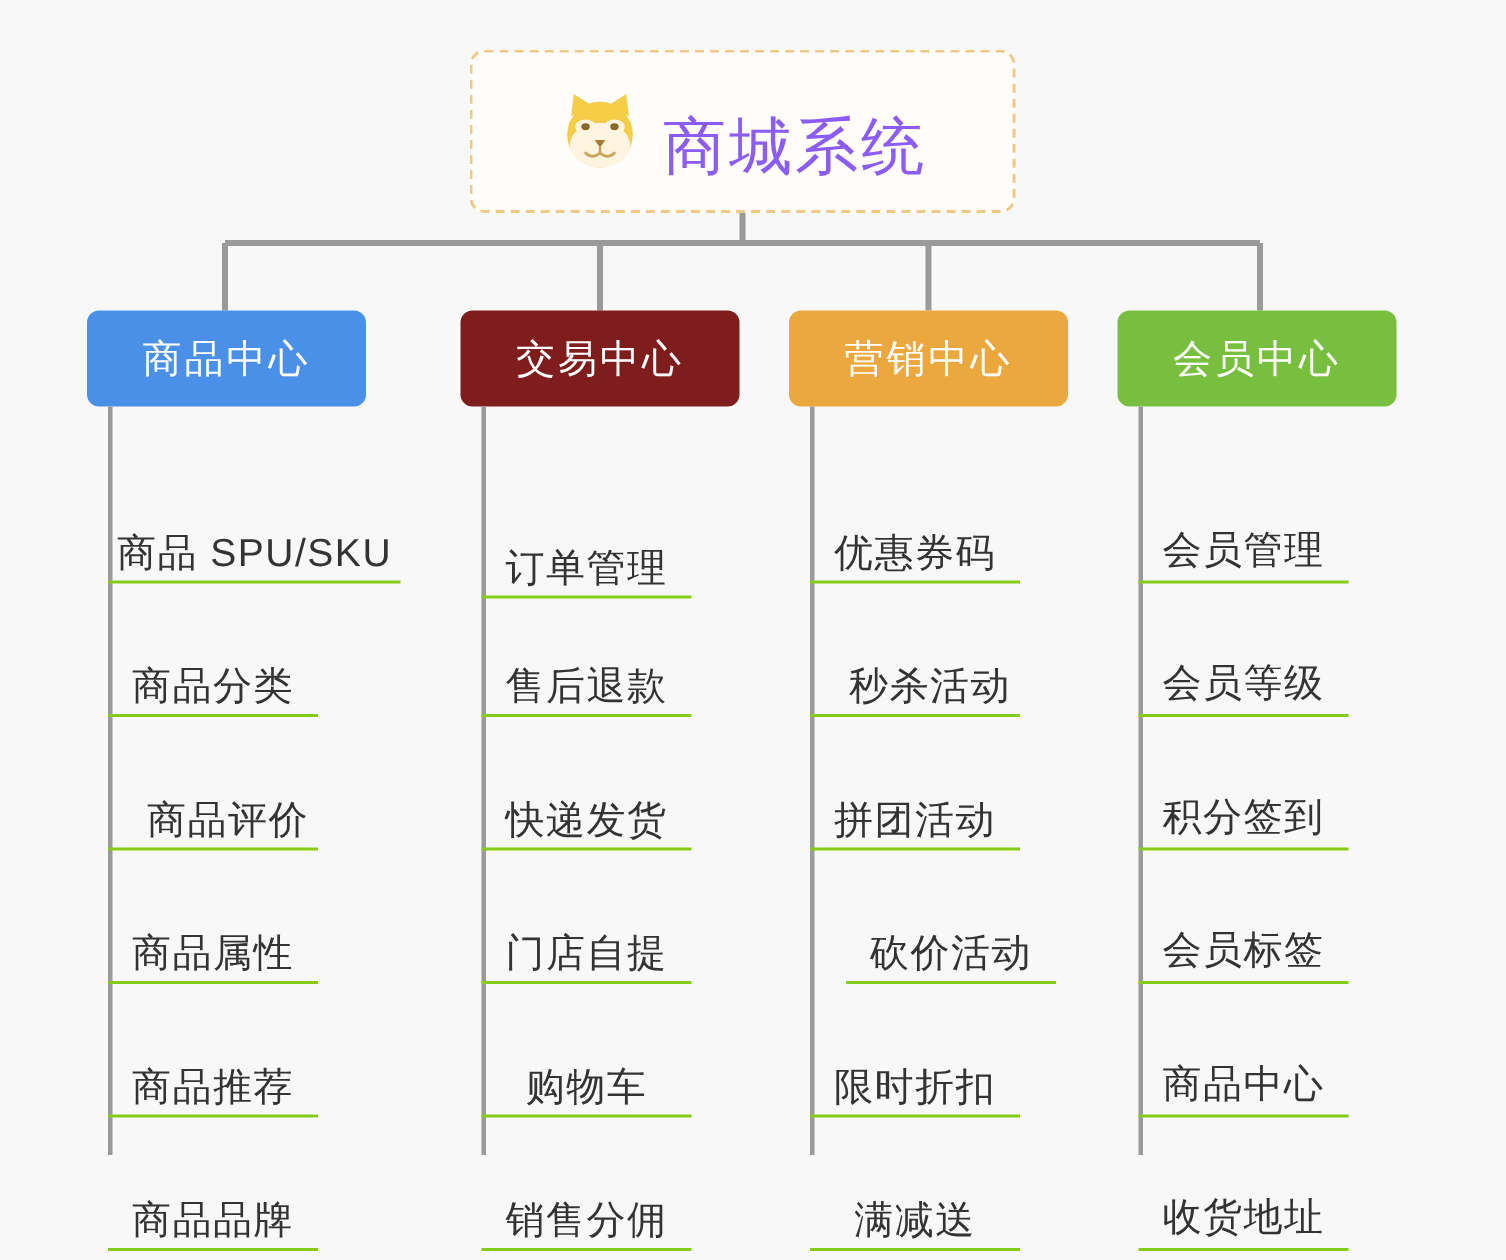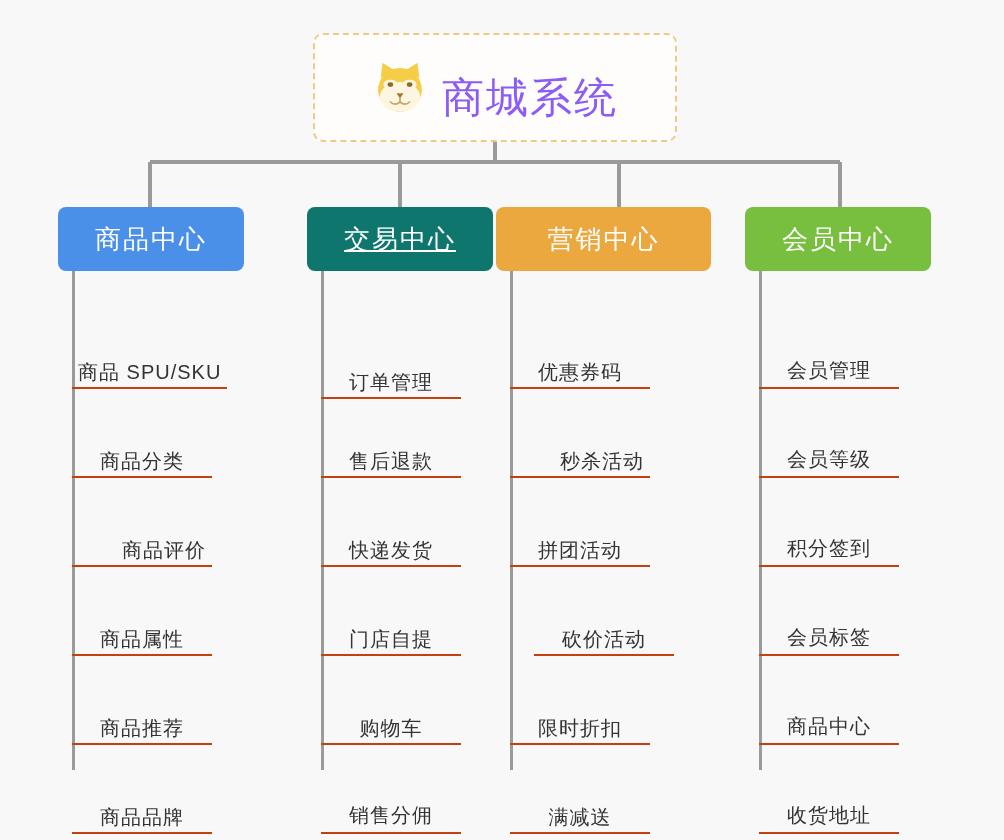--- a/index.html
+++ b/index.html
@@ -83,23 +83,23 @@
     position: relative;
     margin-top: 0;
   }
   .leaf-item {
     position: absolute;
     box-sizing: border-box;
     height: 44px;
     display: flex;
     align-items: flex-end;
     justify-content: center;
-    border-bottom: 2px solid #c2410c;
+    border-bottom: 2px solid #84cc16;
     color: #333333;
-    font-size: 20px;
+    font-size: 26px;
     letter-spacing: 1px;
     white-space: nowrap;
     padding-bottom: 4px;
   }
   .leaf-label {
     line-height: 1.1;
     padding: 0 6px;
   }
 
   
@@ -147,47 +147,47 @@
         <div class="leaf-item" style="top: 430px; left: 14px; min-width: 140px;">
           <span class="leaf-label">商品推荐</span>
         </div>
         <div class="leaf-item" style="top: 519px; left: 14px; min-width: 140px;">
           <span class="leaf-label">商品品牌</span>
         </div>
       </div>
   </div>
 
   <div class="column" style="left:307px; width:186px;">
-    <div class="cat-header" style="background: #0f766e; text-decoration: underline;">
+    <div class="cat-header" style="background: #7f1d1d;">
       <span>交易中心</span>
     </div>
     <div class="spine" style="left: 14px; top: 64px; height: 499px;"></div>
     <div class="leaf-list">
         <div class="leaf-item" style="top: 84px; left: 14px; min-width: 140px; text-align: right;">
           <span class="leaf-label">订单管理</span>
         </div>
         <div class="leaf-item" style="top: 163px; left: 14px; min-width: 140px;">
           <span class="leaf-label">售后退款</span>
         </div>
         <div class="leaf-item" style="top: 252px; left: 14px; min-width: 140px;">
           <span class="leaf-label">快递发货</span>
         </div>
         <div class="leaf-item" style="top: 341px; left: 14px; min-width: 140px;">
           <span class="leaf-label">门店自提</span>
         </div>
         <div class="leaf-item" style="top: 430px; left: 14px; min-width: 140px;">
           <span class="leaf-label">购物车</span>
         </div>
-        <div class="leaf-item" style="top: 519px; left: 14px; min-width: 140px; font-family: Liberation Mono, monospace;">
+        <div class="leaf-item" style="top: 519px; left: 14px; min-width: 140px;">
           <span class="leaf-label">销售分佣</span>
         </div>
       </div>
   </div>
 
-  <div class="column" style="left:496px; width:215px;">
+  <div class="column" style="left:526px; width:186px;">
     <div class="cat-header" style="background: rgb(234, 168, 63);">
       <span>营销中心</span>
     </div>
     <div class="spine" style="left: 14px; top: 64px; height: 499px;"></div>
     <div class="leaf-list">
         <div class="leaf-item" style="top: 74px; left: 14px; min-width: 140px;">
           <span class="leaf-label">优惠券码</span>
         </div>
         <div class="leaf-item" style="top: 163px; left: 14px; min-width: 140px; justify-content: flex-end;">
           <span class="leaf-label">秒杀活动</span>

